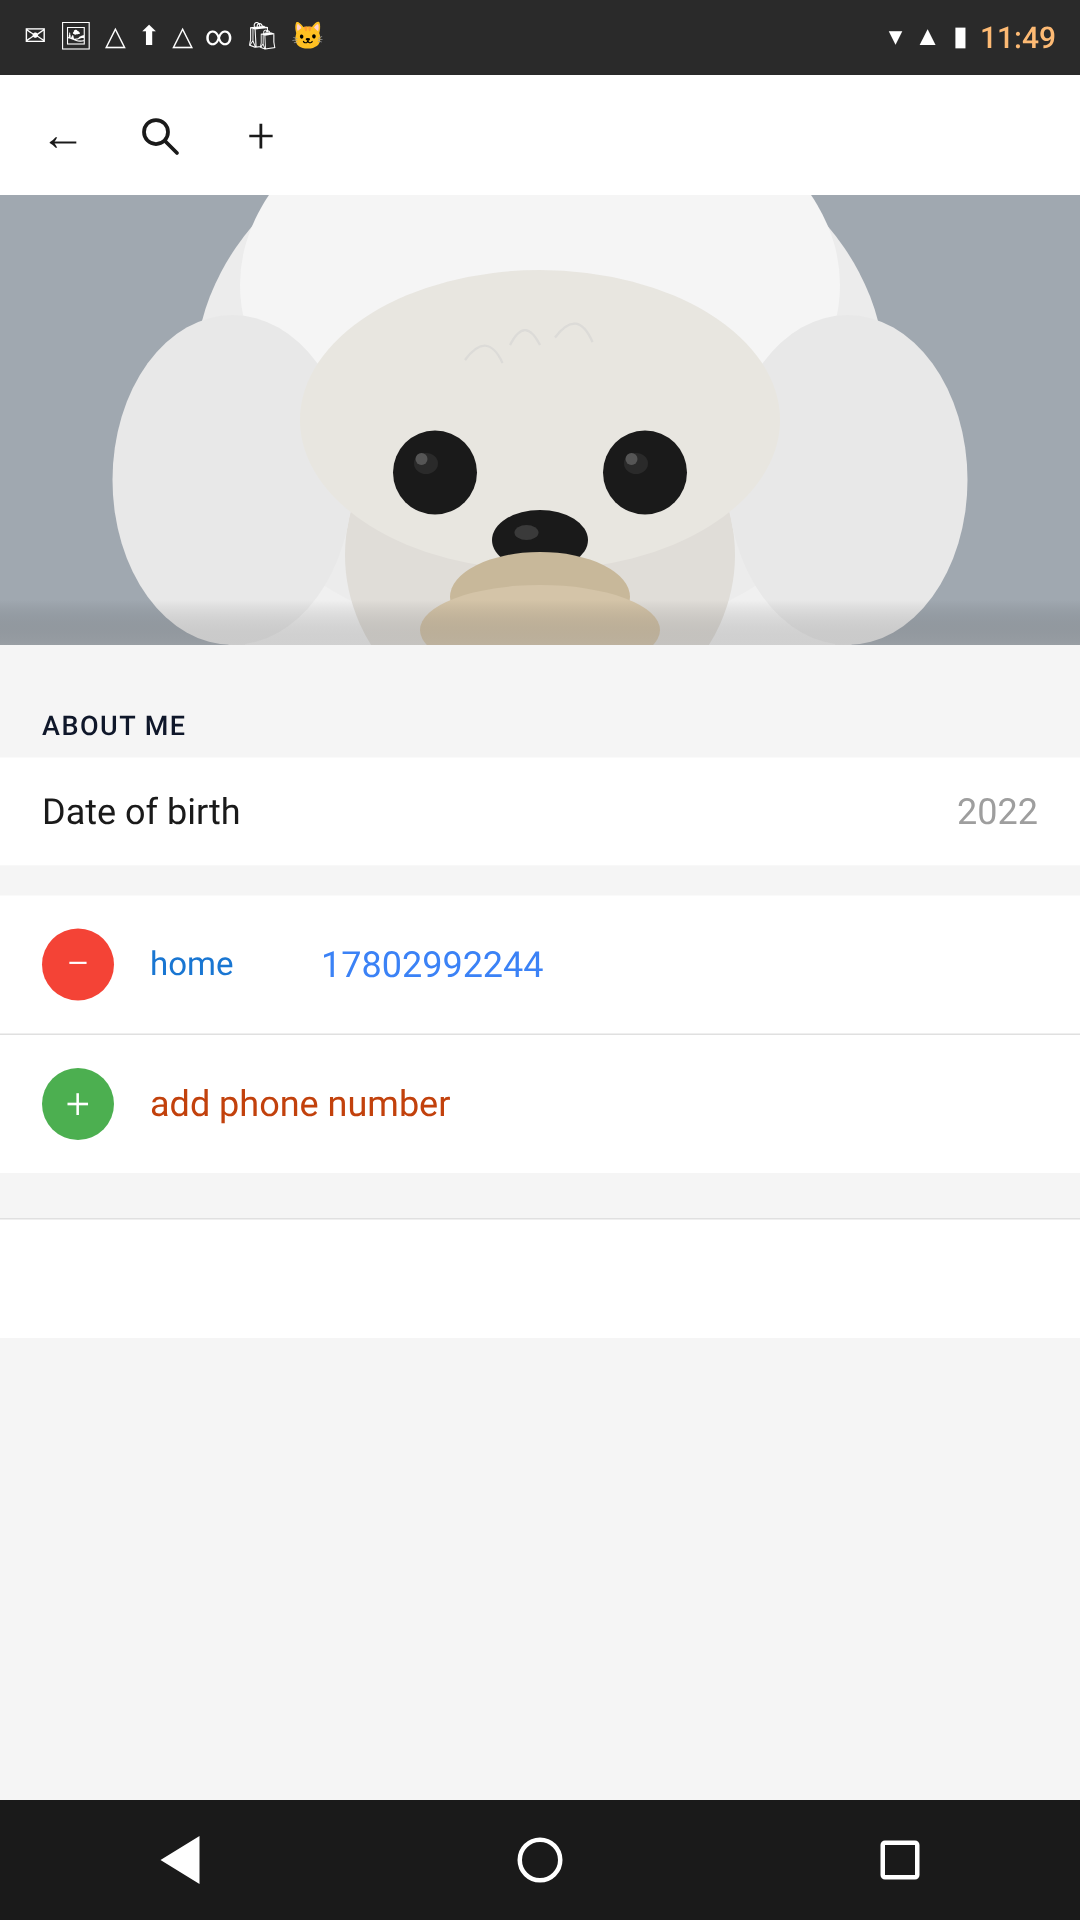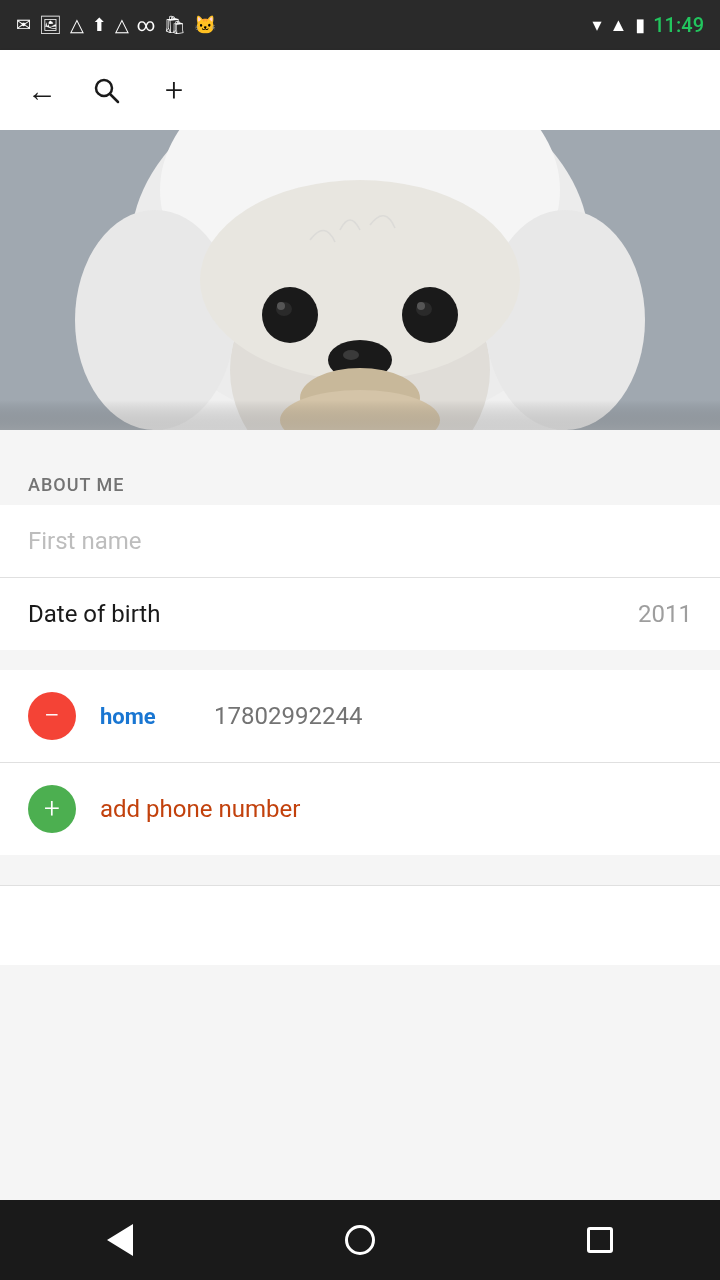--- a/index.html
+++ b/index.html
@@ -32,21 +32,21 @@
       color: white;
       font-size: 18px;
       line-height: 1;
     }
     .status-icons-right {
       display: flex;
       align-items: center;
       gap: 8px;
     }
     .status-time {
-      color: #22c55e;
+      color: #fdba74;
       font-size: 20px;
       font-weight: 500;
     }
 
     
     .app-bar {
       width: 720px;
       height: 80px;
       background: #ffffff;
       display: flex;
@@ -106,21 +106,21 @@
     .section-spacer {
       height: 30px;
       background: #f5f5f5;
     }
 
     
     .section-label {
       background: #f5f5f5;
       padding: 14px 28px 10px;
       font-size: 18px;
-      color: #737373;
+      color: #0f172a;
       letter-spacing: 1px;
       font-weight: 500;
     }
 
     
     .card-section {
       background: #ffffff;
     }
     .field-row {
       padding: 22px 28px;
@@ -183,26 +183,26 @@
     }
     .circle-btn-red {
       background: #f44336;
     }
     .circle-btn-green {
       background: #4caf50;
     }
     .phone-type {
       font-size: 22px;
       color: #1976d2;
-      font-weight: 700;
+      font-weight: 400;
       min-width: 90px;
     }
     .phone-number {
       font-size: 24px;
-      color: #737373;
+      color: #3b82f6;
       font-weight: 400;
     }
     .add-phone-label {
       font-size: 24px;
       color: #c2410c;
       font-weight: 400;
     }
 
     
     .bottom-spacer {
@@ -347,25 +347,22 @@
     </defs>
   </svg>
 </div>
 
 <div class="section-spacer"></div>
 
 <div class="section-label">ABOUT ME</div>
 
 <div class="card-section">
   <div class="field-row">
-    <span class="field-label">First name</span>
-  </div>
-  <div class="field-row">
     <span class="field-label-dark">Date of birth</span>
-    <span class="field-value">2011</span>
+    <span class="field-value">2022</span>
   </div>
 </div>
 
 <div class="phone-spacer"></div>
 
 <div class="phone-section">
 
   <div class="phone-row">
     <div class="circle-btn circle-btn-red">
       <span>−</span>

